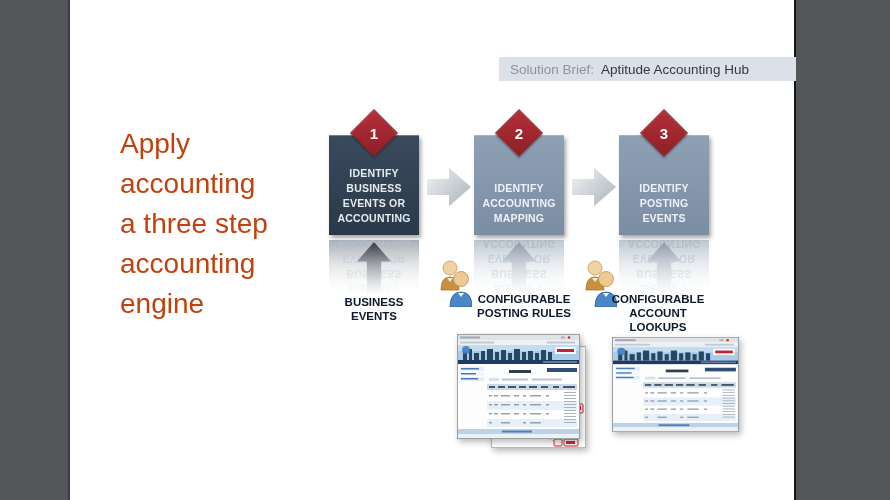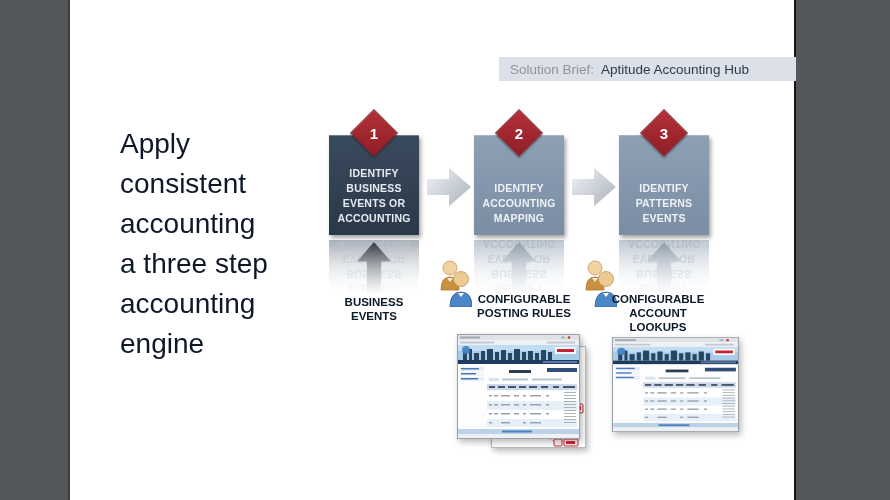--- a/index.html
+++ b/index.html
@@ -10,21 +10,21 @@
 
   
   .header-bar { position:absolute; left:429px; top:57px; width:297px; height:24px;
                 background:#dce0e9; display:flex; align-items:center; padding-left:11px;
                 font-size:13.5px; }
   .header-label { color:#8f939a; margin-right:7px; }
   .header-value { color:#2e3a49; }
 
   
   .headline { position:absolute; left:50px; top:124px; width:215px;
-              font-size:28px; line-height:40px; font-weight:300; color:#0f172a; }
+              font-size:28px; line-height:40px; font-weight:300; color:#c2410c; }
 
   
   .step { position:absolute; top:0; width:90px; height:500px; }
   .step1 { left:259px; } .step2 { left:404px; } .step3 { left:549px; }
 
   .diamond { position:absolute; left:28px; top:116px; width:34px; height:34px;
              transform:rotate(45deg); background:linear-gradient(135deg,#b43038,#8f1e27);
              border:1px solid #7c1a21; box-shadow:1px 1px 2px rgba(0,0,0,0.35); z-index:3; }
   .diamond-num { position:absolute; inset:0; display:flex; align-items:center; justify-content:center;
                  transform:rotate(-45deg); color:#ffffff; font-size:15px; font-weight:bold; }
@@ -80,21 +80,20 @@
 <div class="viewport">
   <div class="slide">
 
     <div class="header-bar">
       <span class="header-label">Solution Brief:</span>
       <span class="header-value">Aptitude Accounting Hub</span>
     </div>
 
     <div class="headline">
       <div>Apply</div>
-      <div>consistent</div>
       <div>accounting</div>
       <div>a three step</div>
       <div>accounting</div>
       <div>engine</div>
     </div>
 
     <div class="step step1">
       <div class="diamond">
         <span class="diamond-num">1</span>
       </div>
@@ -138,21 +137,21 @@
     </div>
 
     <div class="arrow-right ar2"></div>
 
     <div class="step step3">
       <div class="diamond">
         <span class="diamond-num">3</span>
       </div>
       <div class="step-box box-light">
         <div>IDENTIFY</div>
-        <div>PATTERNS</div>
+        <div>POSTING</div>
         <div>EVENTS</div>
       </div>
       <div class="reflection ref-fill-light">
         <div class="ref-text">
           <div>IDENTIFY</div>
           <div>BUSINESS</div>
           <div>EVENTS OR</div>
           <div>ACCOUNTING</div>
         </div>
         <div class="up-arrow ua-light"></div>

